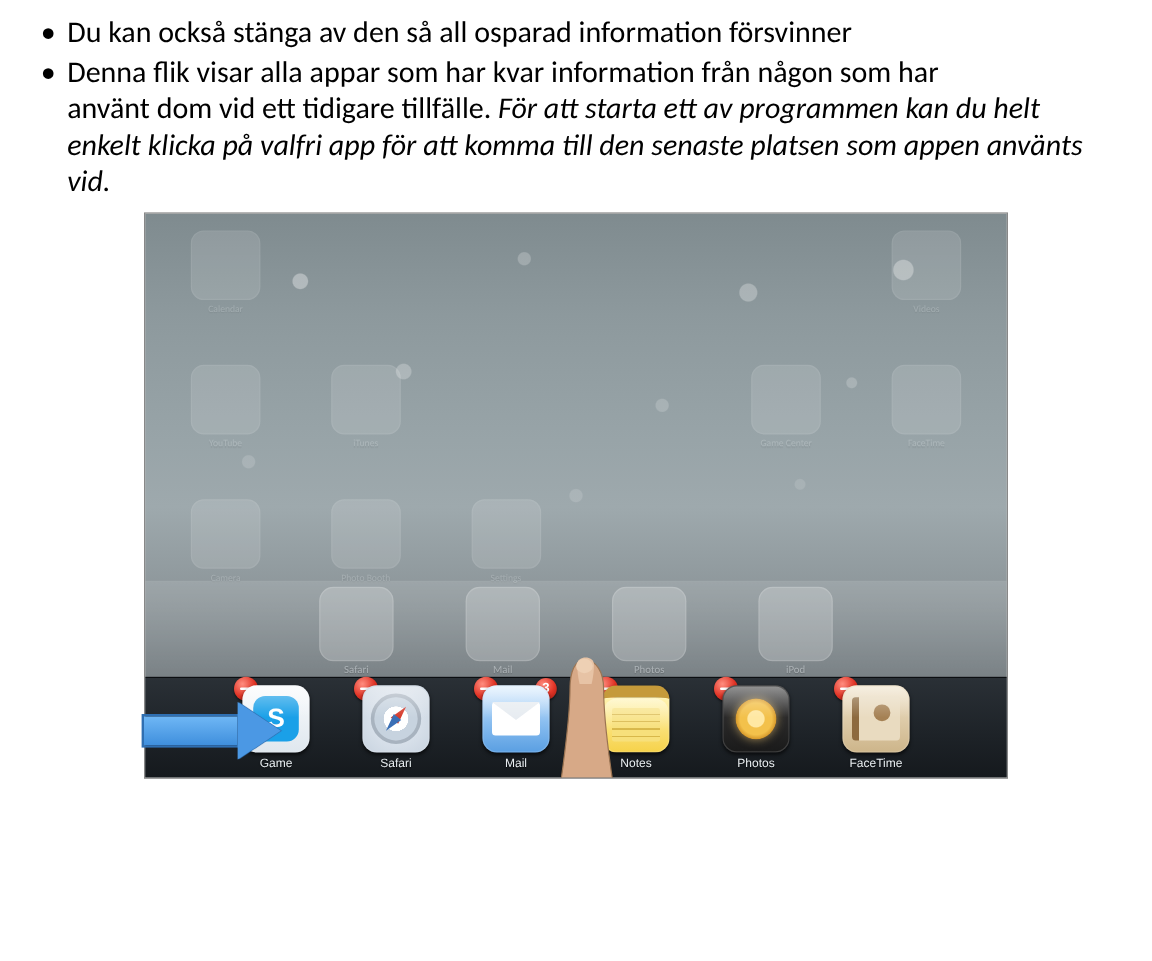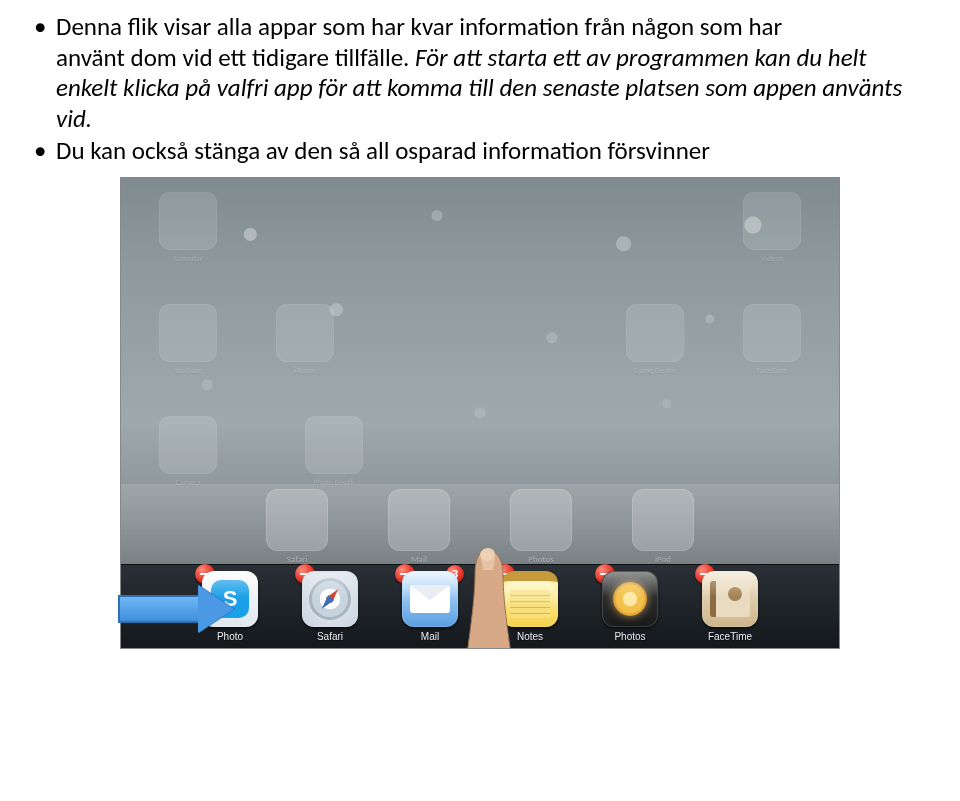--- a/index.html
+++ b/index.html
@@ -93,27 +93,27 @@
     .arrow { position: absolute; left: -2px; bottom: 16px; width: 120px; height: 48px; }
     .arrow .shaft { position: absolute; left: 0; top: 10px; width: 82px; height: 28px; background: linear-gradient(#6fb7f5,#3f8fdd); border: 2px solid #2f6fb2; }
     .arrow .head { position: absolute; left: 80px; top: 0; width: 0; height: 0; border-top: 24px solid transparent; border-bottom: 24px solid transparent; border-left: 36px solid #4b98e4; filter: drop-shadow(1px 0 0 #2f6fb2); }
   </style>
 </head>
 <body>
 
 <div class="page">
   <ul class="bullets">
     <li>
+      <span>Du kan också stänga av den så all osparad information försvinner</span>
+    </li>
+    <li>
       <span>Denna flik visar alla appar som har kvar information från någon som har</span><br>
       <span>använt dom vid ett tidigare tillfälle. </span>
       <span class="italic">För att starta ett av programmen kan du helt enkelt klicka på valfri app för att komma till den senaste platsen som appen använts vid.</span>
     </li>
-    <li>
-      <span>Du kan också stänga av den så all osparad information försvinner</span>
-    </li>
   </ul>
 
   <div class="shot-wrap">
     <div class="shot">
 
       <div class="bg-row r1">
         <div class="bg-icon">
             <div class="bg-tile"></div>
             <div class="bg-label">Calendar</div>
           </div>
@@ -166,20 +166,24 @@
       </div>
       <div class="bg-row r3">
         <div class="bg-icon">
             <div class="bg-tile"></div>
             <div class="bg-label">Camera</div>
           </div>
         <div class="bg-icon">
             <div class="bg-tile"></div>
             <div class="bg-label">Photo Booth</div>
           </div>
+        <div class="bg-icon">
+            <div class="bg-tile"></div>
+            <div class="bg-label">Settings</div>
+          </div>
         <div class="bg-icon hidden">
             <div class="bg-tile"></div>
             <div class="bg-label"></div>
           </div>
         <div class="bg-icon hidden">
             <div class="bg-tile"></div>
             <div class="bg-label"></div>
           </div>
         <div class="bg-icon hidden">
             <div class="bg-tile"></div>
@@ -207,21 +211,21 @@
       </div>
 
       <div class="mtbar">
         <div class="app">
           <div class="tile-wrap">
             <div class="minus"></div>
             <div class="tile skype">
                 <div class="glyph">S</div>
               </div>
           </div>
-          <div class="app-label">Photo</div>
+          <div class="app-label">Game</div>
         </div>
         <div class="app">
           <div class="tile-wrap">
             <div class="minus"></div>
             <div class="tile safari">
                 <div class="compass">
                   <div class="needle"></div>
                 </div>
               </div>
           </div>

